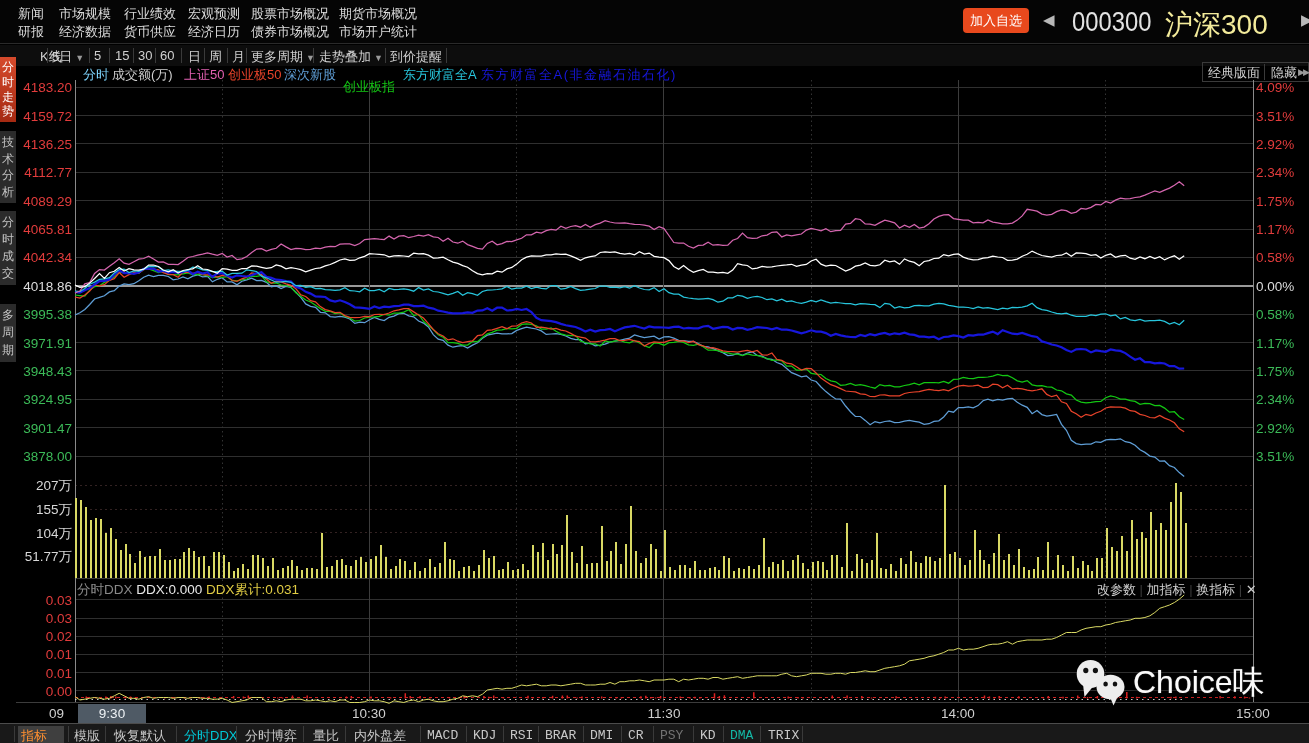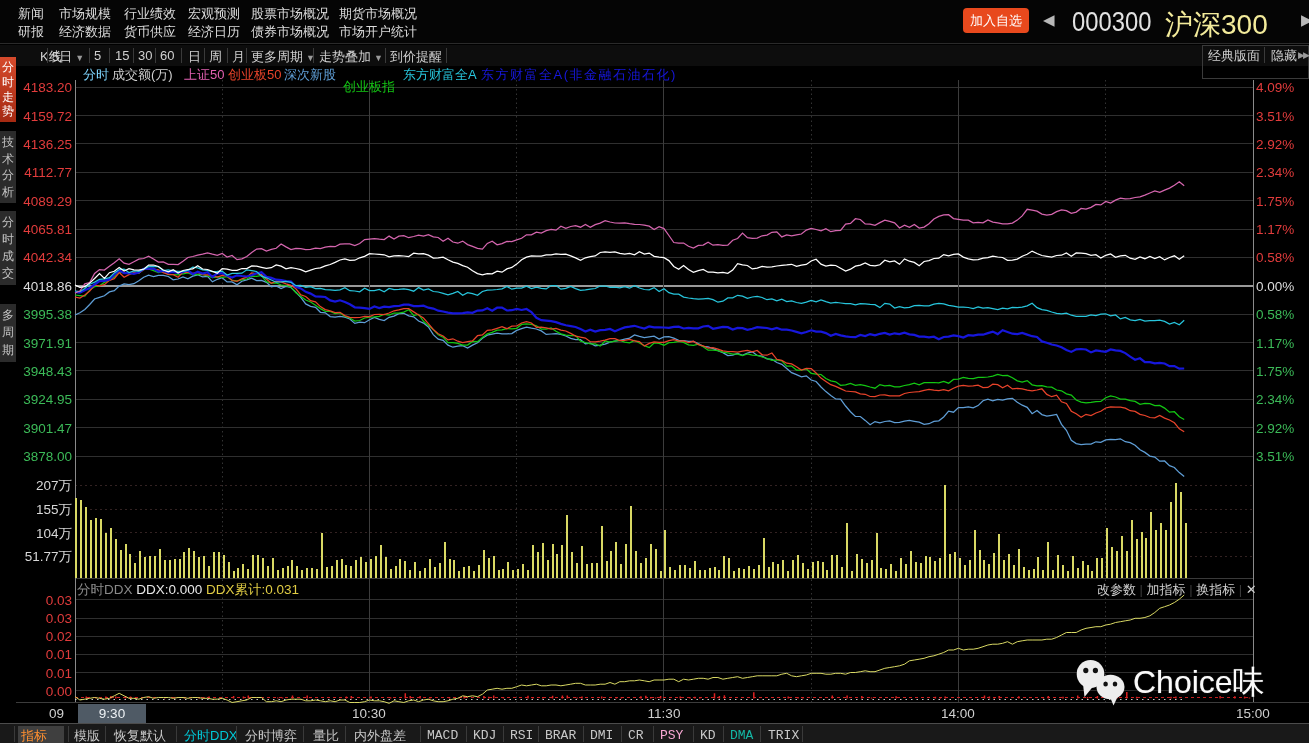--- a/index.html
+++ b/index.html
@@ -7,21 +7,21 @@
 .menu{position:absolute;left:0;top:0;width:1309px;height:44px;background:#050505;
 border-bottom:1px solid #2a2a2a;font-size:13px;color:#dcdcdc}
 .toolbar{position:absolute;left:0;top:45px;width:1309px;height:21px;background:#0d0d0d;
 font-size:13px;color:#d0d0d0}
 .legend{position:absolute;left:0;top:66px;width:1309px;height:16px;font-size:13px}
 .addbtn{position:absolute;left:963px;top:8px;width:66px;height:25px;background:#e8491d;
 color:#fff;font-size:13px;text-align:center;line-height:25px;border-radius:4px}
 .bigcode{position:absolute;left:1072px;top:6px;font-size:28px;color:#e2e2e2;transform:scaleX(.85);transform-origin:left top}
 .bigname{position:absolute;left:1165px;top:6px;font-size:28px;color:#f3eb9b;transform-origin:left top}
 .navarrow{position:absolute;top:11px;color:#b8b8b8;font-size:15px}
-.clsbox{position:absolute;left:1202px;top:45px;width:107px;height:34px;border:1px solid #3a3a3a;
+.clsbox{position:absolute;left:1202px;top:62px;width:107px;height:20px;border:1px solid #3a3a3a;
 font-size:13px;color:#d0d0d0}
 .ddxhead{position:absolute;left:77px;top:581px;font-size:13.5px}
 .ddxbtns{position:absolute;left:1097px;top:581px;font-size:13px;color:#cfcfcf}
 .wm{position:absolute;left:1133px;top:661px;font-size:32px;color:#fafafa;
 text-shadow:0 2px 5px rgba(0,0,0,.9),0 0 1px rgba(255,255,255,.6);letter-spacing:0}
 .tabbar{position:absolute;left:0;top:723px;width:1309px;height:20px;background:#191919;
 border-top:1px solid #4c4c4c;font-size:13px}
 </style></head>
 <body>
 <div class="menu">
@@ -205,21 +205,21 @@
     <span style="position:absolute;left:184px;top:3px;color:#00c8d7">分时DDX</span>
     <span style="position:absolute;left:245px;top:3px;color:#c8c8c8">分时博弈</span>
     <span style="position:absolute;left:313px;top:3px;color:#c8c8c8">量比</span>
     <span style="position:absolute;left:354px;top:3px;color:#c8c8c8">内外盘差</span>
     <span style="position:absolute;left:427px;top:4px;color:#c8c8c8;font-family:'Liberation Mono',monospace;font-size:13px">MACD</span>
     <span style="position:absolute;left:473px;top:4px;color:#c8c8c8;font-family:'Liberation Mono',monospace;font-size:13px">KDJ</span>
     <span style="position:absolute;left:510px;top:4px;color:#c8c8c8;font-family:'Liberation Mono',monospace;font-size:13px">RSI</span>
     <span style="position:absolute;left:545px;top:4px;color:#c8c8c8;font-family:Liberation Mono, monospace;font-size:13px">BRAR</span>
     <span style="position:absolute;left:590px;top:4px;color:#c8c8c8;font-family:'Liberation Mono',monospace;font-size:13px">DMI</span>
     <span style="position:absolute;left:628px;top:4px;color:#c8c8c8;font-family:'Liberation Mono',monospace;font-size:13px">CR</span>
-    <span style="position:absolute;left:660px;top:4px;color:#f9a8d4;font-family:'Liberation Mono',monospace;font-size:13px">PSY</span>
+    <span style="position:absolute;left:660px;top:4px;color:#737373;font-family:'Liberation Mono',monospace;font-size:13px">PSY</span>
     <span style="position:absolute;left:700px;top:4px;color:#c8c8c8;font-family:'Liberation Mono',monospace;font-size:13px">KD</span>
     <span style="position:absolute;left:730px;top:4px;color:#14b8a6;font-family:'Liberation Mono',monospace;font-size:13px">DMA</span>
     <span style="position:absolute;left:768px;top:4px;color:#c8c8c8;font-family:'Liberation Mono',monospace;font-size:13px">TRIX</span>
     <span style="position:absolute;left:14px;top:2px;width:1px;height:16px;background:#3a3a3a"></span>
     <span style="position:absolute;left:68px;top:2px;width:1px;height:16px;background:#3a3a3a"></span>
     <span style="position:absolute;left:105px;top:2px;width:1px;height:16px;background:#3a3a3a"></span>
     <span style="position:absolute;left:176px;top:2px;width:1px;height:16px;background:#3a3a3a"></span>
     <span style="position:absolute;left:236px;top:2px;width:1px;height:16px;background:#3a3a3a"></span>
     <span style="position:absolute;left:303px;top:2px;width:1px;height:16px;background:#3a3a3a"></span>
     <span style="position:absolute;left:345px;top:2px;width:1px;height:16px;background:#3a3a3a"></span>

